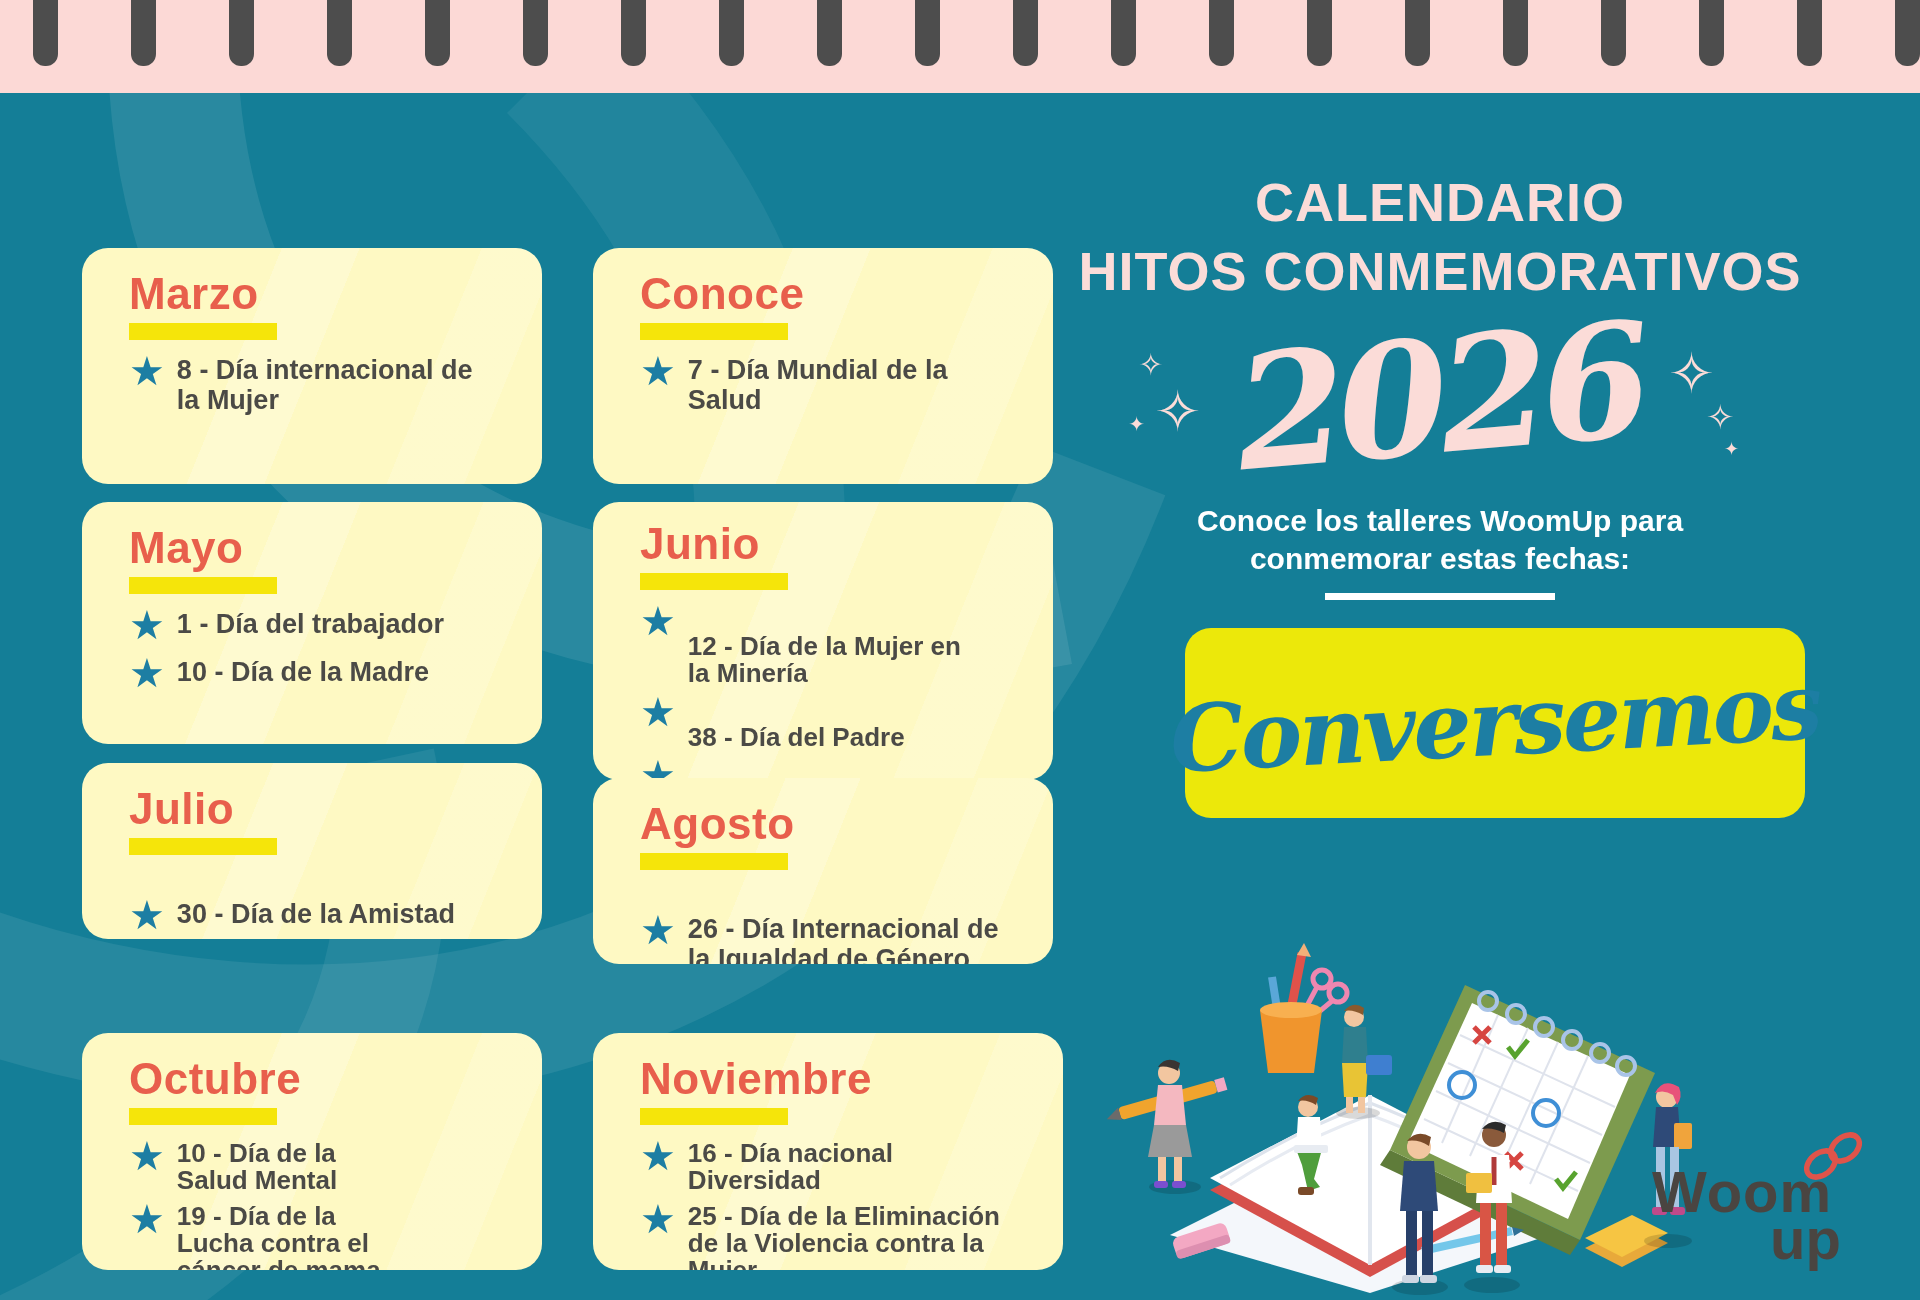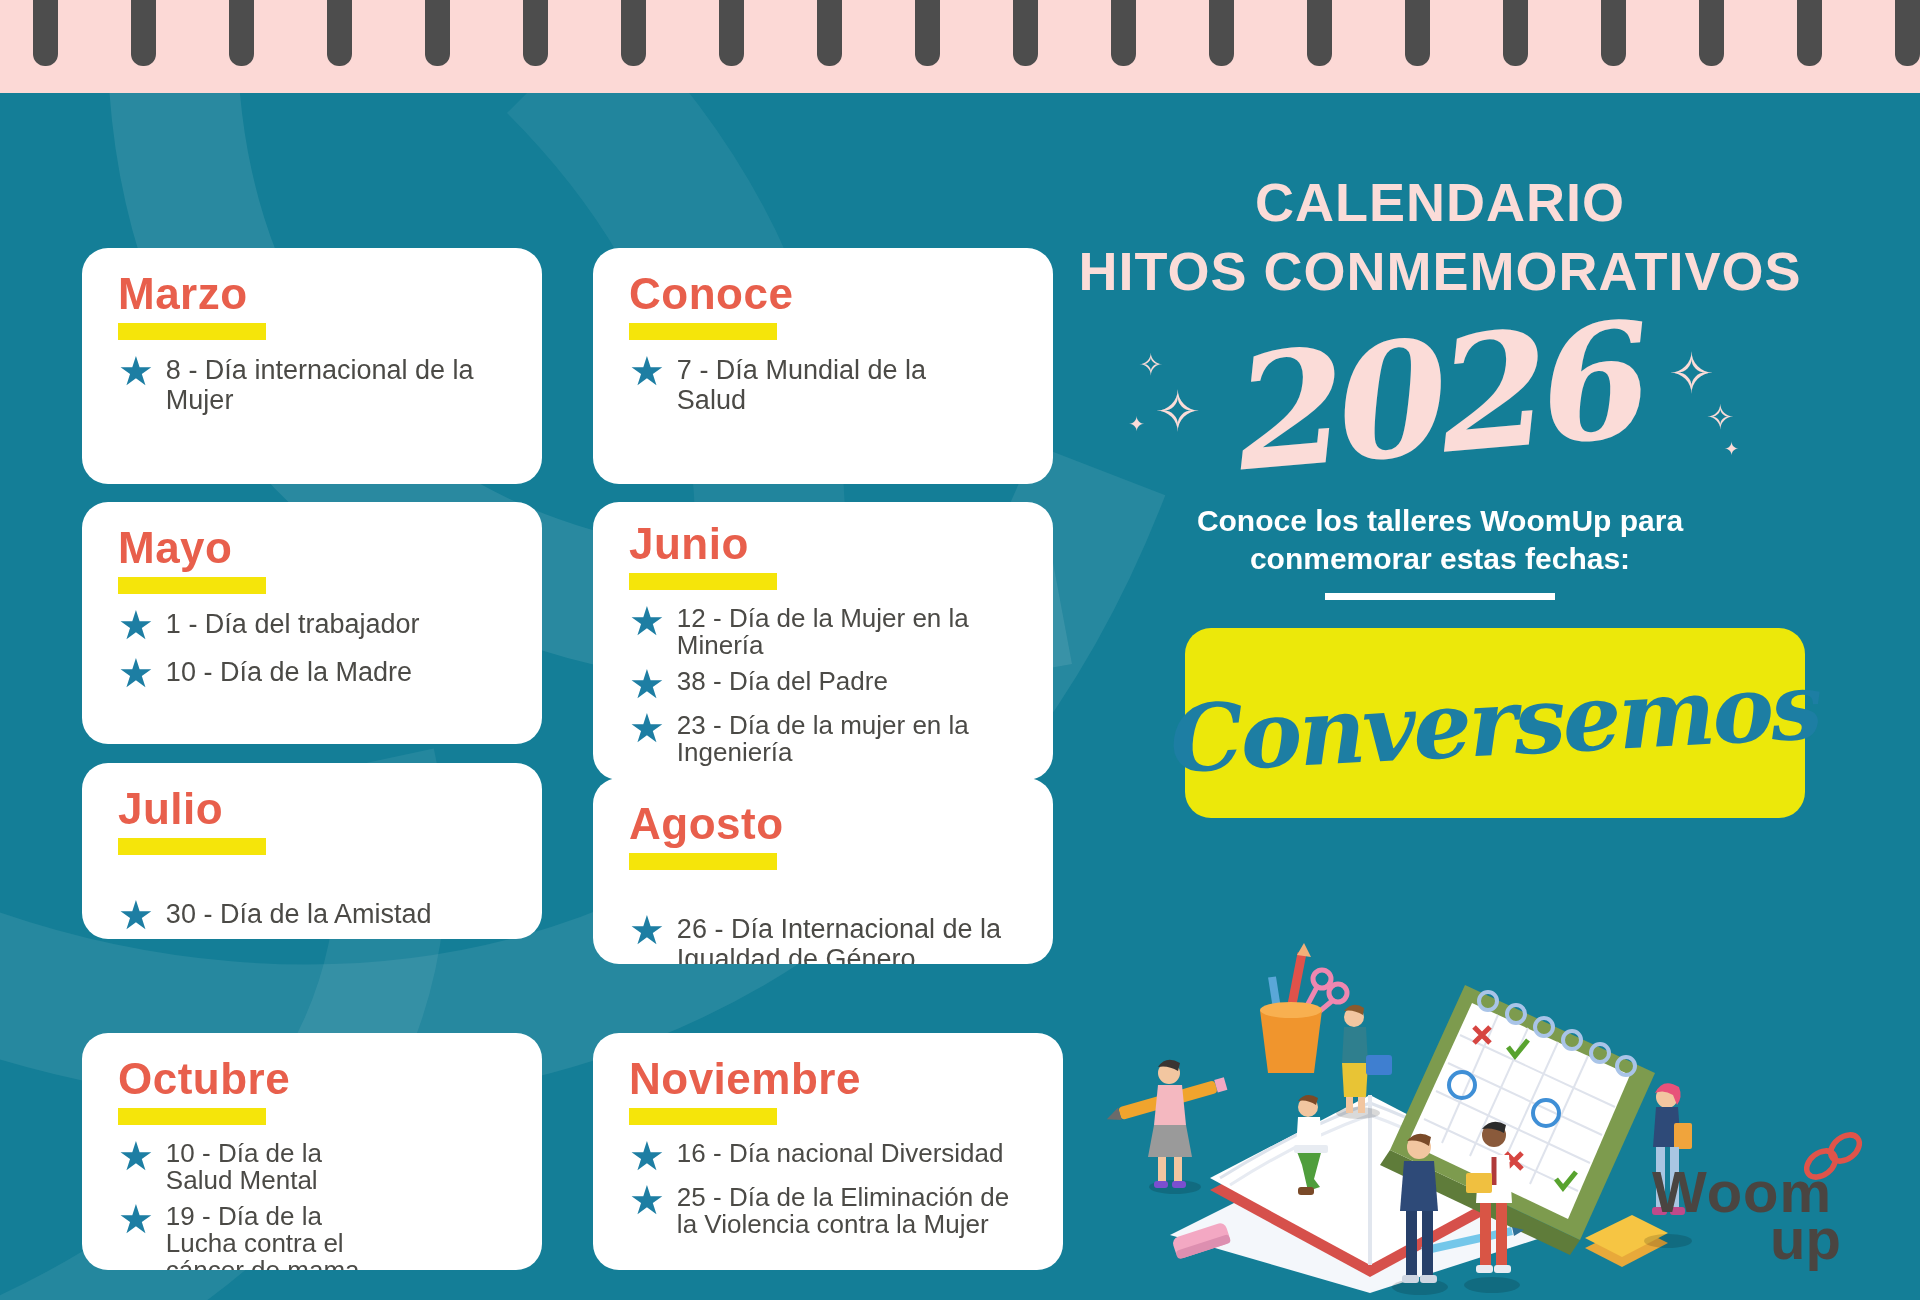--- a/index.html
+++ b/index.html
@@ -20,21 +20,21 @@
     display:block; width:25px; height:66px; background:#4d4d4d;
     border-radius:0 0 12px 12px; flex:0 0 auto;
   }
 
   
   .bg-swoosh { position:absolute; left:0; top:0; z-index:1; pointer-events:none; }
 
   
   .card {
     position:absolute; width:460px; border-radius:26px;
-    background:#ffffff; z-index:2; padding:24px 36px 20px 36px; overflow:hidden;
+    background:#fef9c3; z-index:2; padding:24px 36px 20px 47px; overflow:hidden;
   }
   .card::after {
     content:""; position:absolute; inset:0; pointer-events:none;
     background:
       linear-gradient(112deg, transparent 0 36%, rgba(255,255,255,.22) 36% 50%, transparent 50% 100%),
       linear-gradient(112deg, transparent 0 72%, rgba(255,255,255,.16) 72% 86%, transparent 86% 100%);
   }
   .pos-1 { left:82px;  top:248px;  height:236px; }
   .pos-2 { left:593px; top:248px;  height:236px; }
   .pos-3 { left:82px;  top:502px;  height:242px; }
@@ -54,23 +54,23 @@
   }
   .entries { display:flex; flex-direction:column; gap:12px; position:relative; z-index:1; }
   .entries.tight { gap:8px; }
   .entries.pad-top { margin-top:44px; }
   .entry { display:flex; align-items:flex-start; }
   .star {
     font-family:"DejaVu Sans", sans-serif;
     color:#1d7ea3; font-size:40px; line-height:1; margin:-4px 12px 0 0; flex:0 0 auto;
   }
   .etext {
-    font-size:27px; font-weight:normal; color:#4b4a46; line-height:1.12;
-  }
-  .w215 { max-width:215px; } .w260 { max-width:260px; } .w300 { max-width:300px; }
+    font-size:27px; font-weight:bold; color:#4b4a46; line-height:1.12;
+  }
+  .w215 { max-width:215px; } .w260 { max-width:260px; } .w300 { max-width:300px;margin-top:28px; }
   .w310 { max-width:310px; } .w370 { max-width:370px; } .w380 { max-width:380px; }
   .w400 { max-width:400px; }
   .tight .etext { line-height:1.05; font-size:26px; }
 
   
   .right-col { position:absolute; left:1000px; top:0; width:880px; z-index:2; }
 
   .main-title {
     margin-top:168px; text-align:center; color:#fbdcd8;
     font-size:54px; font-weight:800; line-height:1.28; letter-spacing:1px;

